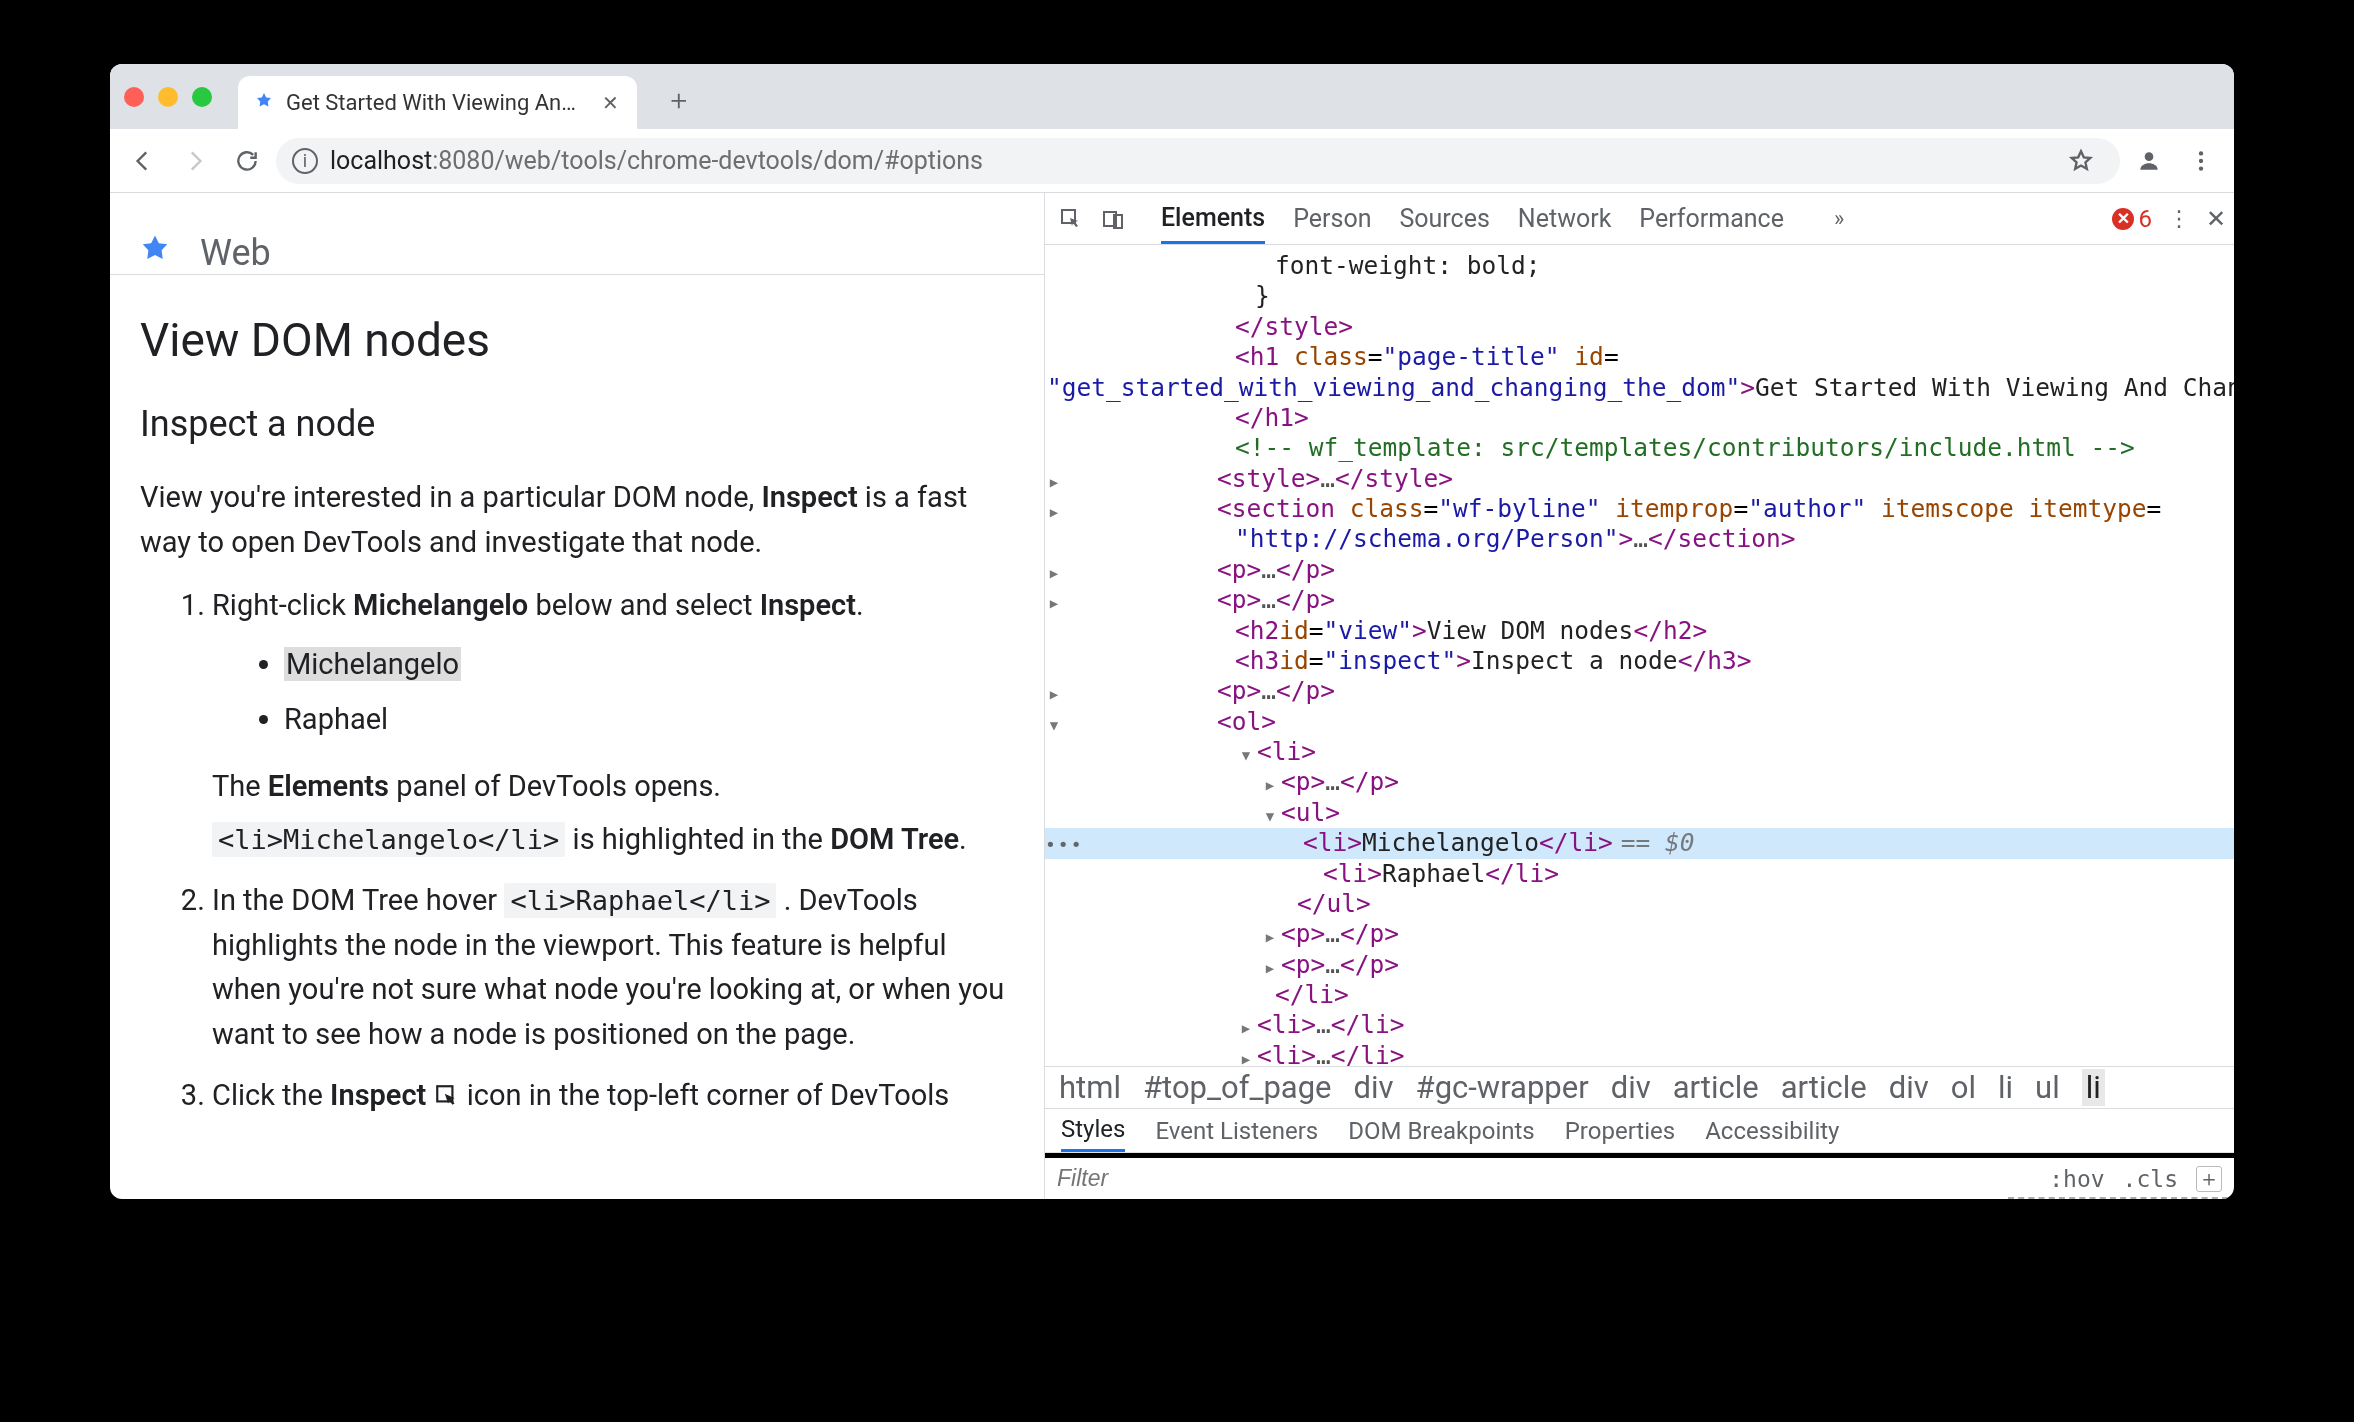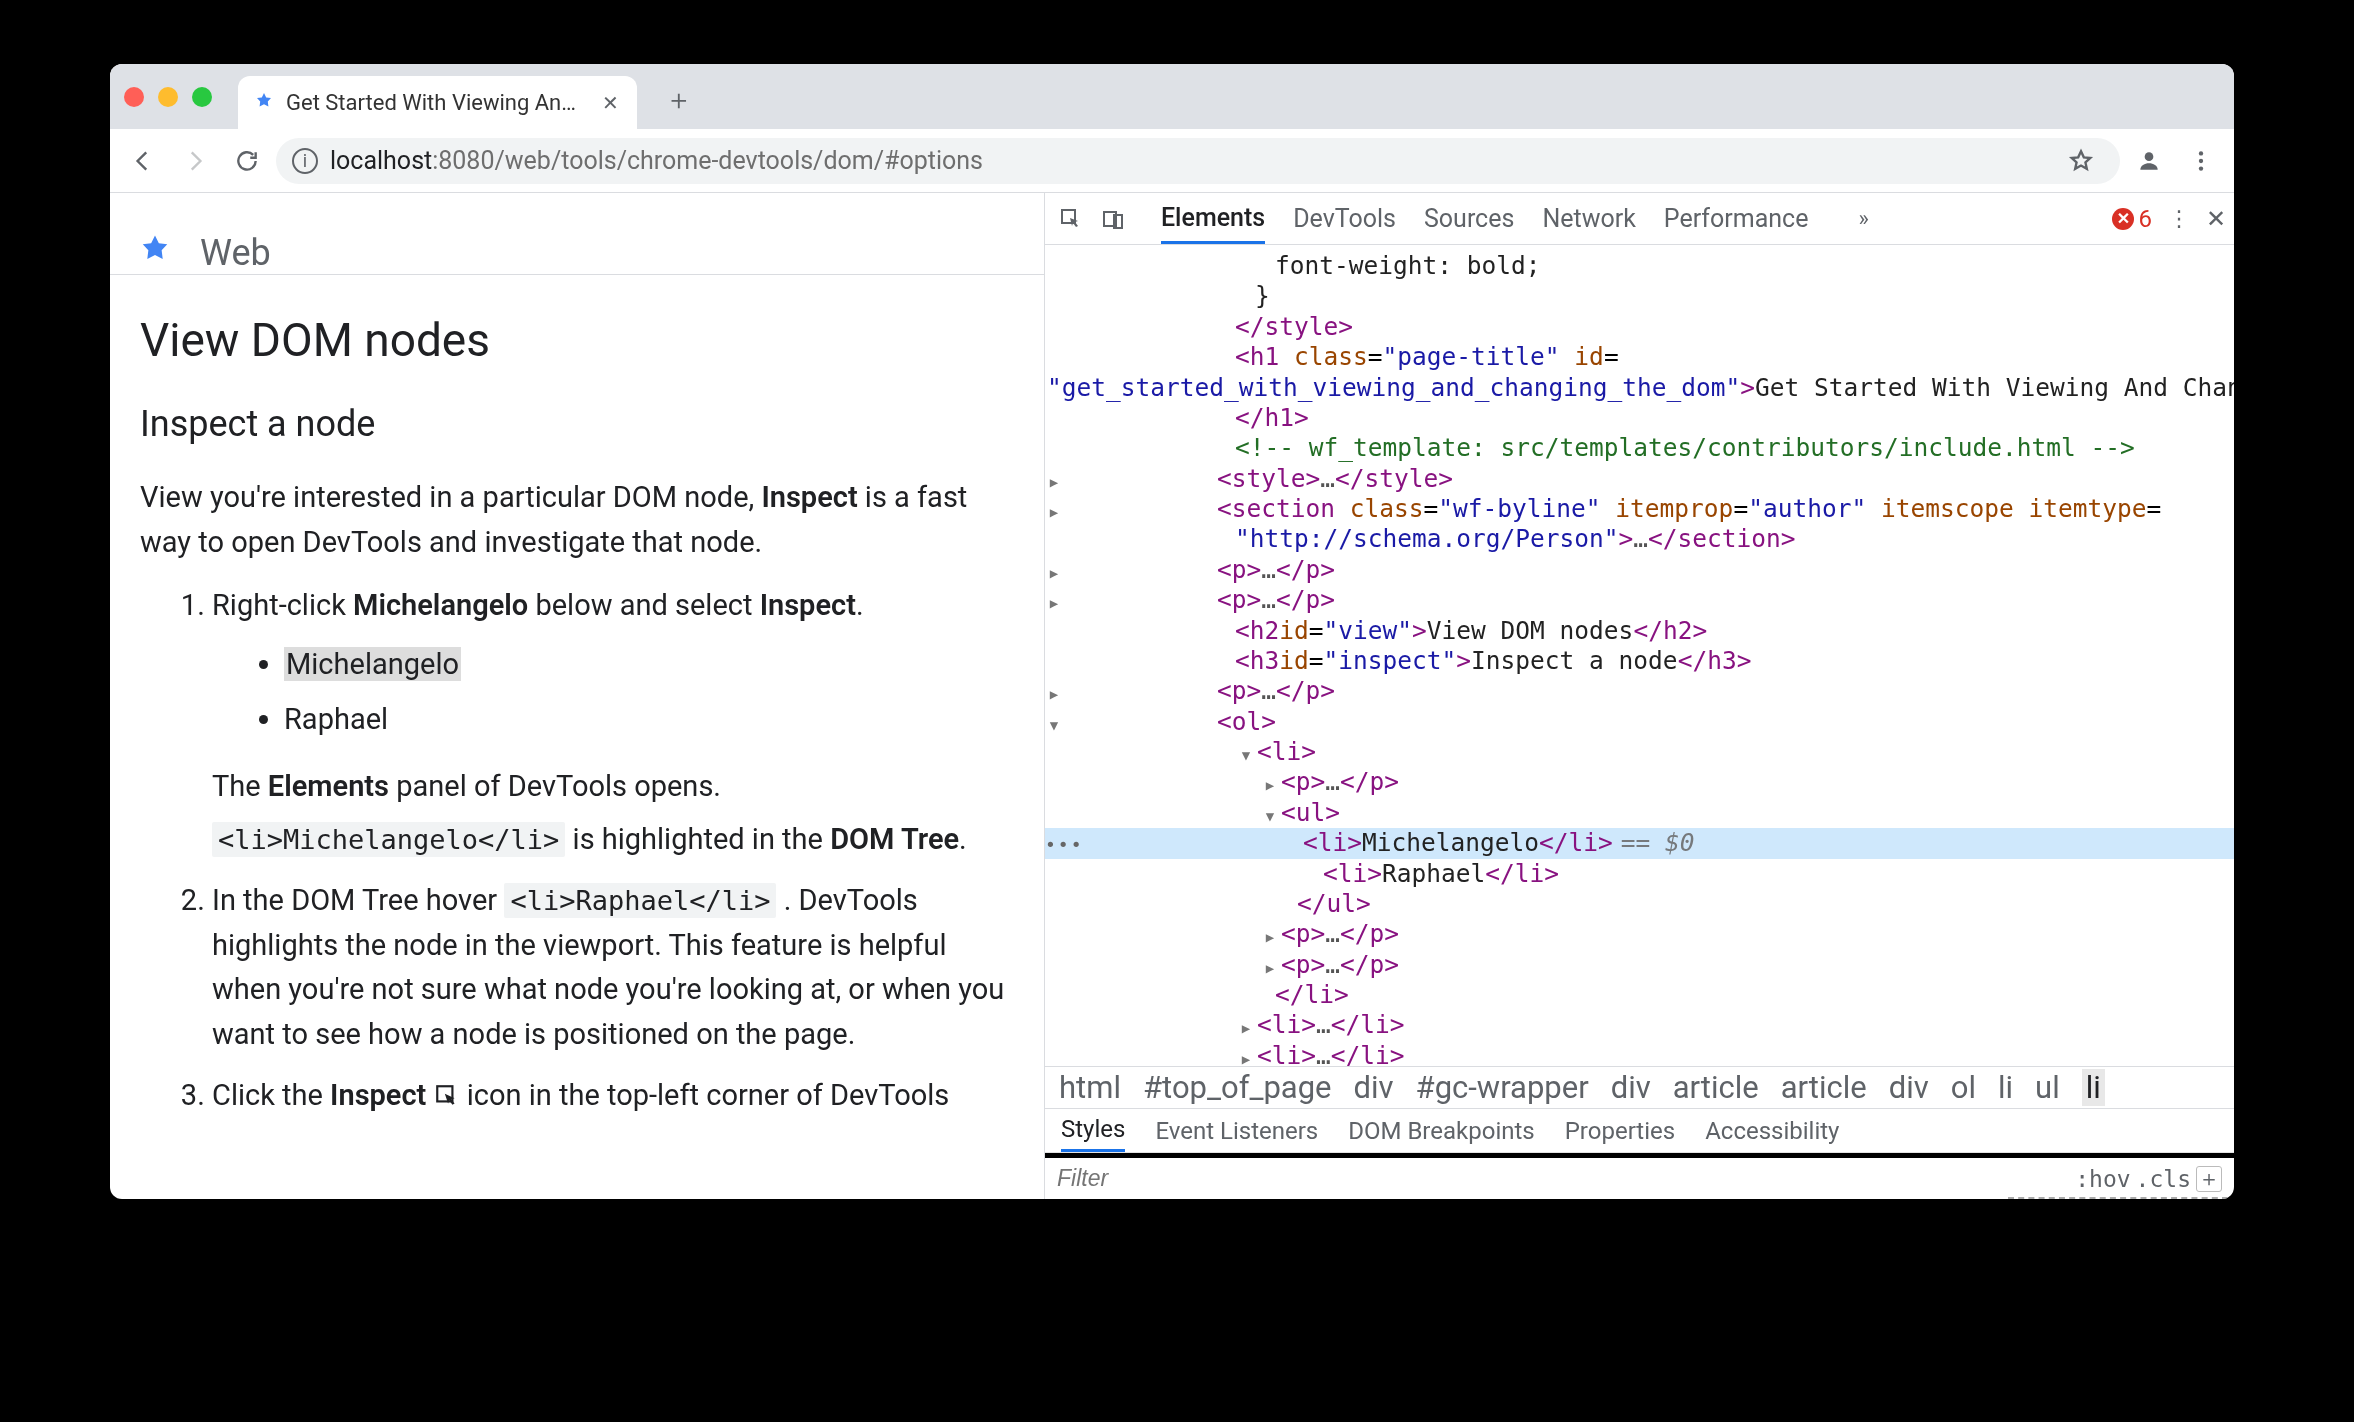--- a/index.html
+++ b/index.html
@@ -196,21 +196,21 @@
   .dt-sub-tabs .stab.active { color:#202124; border-bottom: 3px solid #1a73e8; height:100%; display:flex; align-items:center; }
   .dt-filter {
     height: 46px;
     display:flex; align-items:center;
     padding: 0 12px; gap: 16px;
     border-top: 5px solid #000000;
   }
   .dt-filter input {
     border:none; outline:none; font-size:23px; color:#5f6368; flex:0 0 auto; width:180px; font-style:italic; background:transparent;
   }
-  .dt-filter .right { margin-left:auto; display:flex; align-items:center; gap: 5px; font-family: ui-monospace, Menlo, monospace; color:#5f6368; font-size:23px;justify-content:center; }
+  .dt-filter .right { margin-left:auto; display:flex; align-items:center; gap: 18px; font-family: ui-monospace, Menlo, monospace; color:#5f6368; font-size:23px;justify-content:center; }
   .plusbox { border:1px solid #bbb; width:26px; height:26px; display:flex; align-items:center; justify-content:center; font-size:22px; border-radius:3px; }
 
   
   .brace-deco { position:absolute; right: 6px; bottom: 0; width: 220px; border-top: 2px dashed #aaa; }
 </style>
 </head>
 <body>
 
 <div class="browser-window">
 
@@ -335,21 +335,21 @@
             </svg>
         </div>
         <div class="dt-icon">
           <svg viewBox="0 0 24 24">
               <rect x="3" y="5" width="12" height="14"></rect>
               <rect x="13" y="8" width="8" height="13"></rect>
             </svg>
         </div>
         <div class="dt-tabs">
           <div class="dt-tab active">Elements</div>
-          <div class="dt-tab">DevTools</div>
+          <div class="dt-tab">Person</div>
           <div class="dt-tab">Sources</div>
           <div class="dt-tab">Network</div>
           <div class="dt-tab">Performance</div>
           <div class="dt-overflow">»</div>
         </div>
         <div class="dt-right">
           <span class="err">
               <span class="bubble">✕</span>
               <span>6</span>
             </span>

